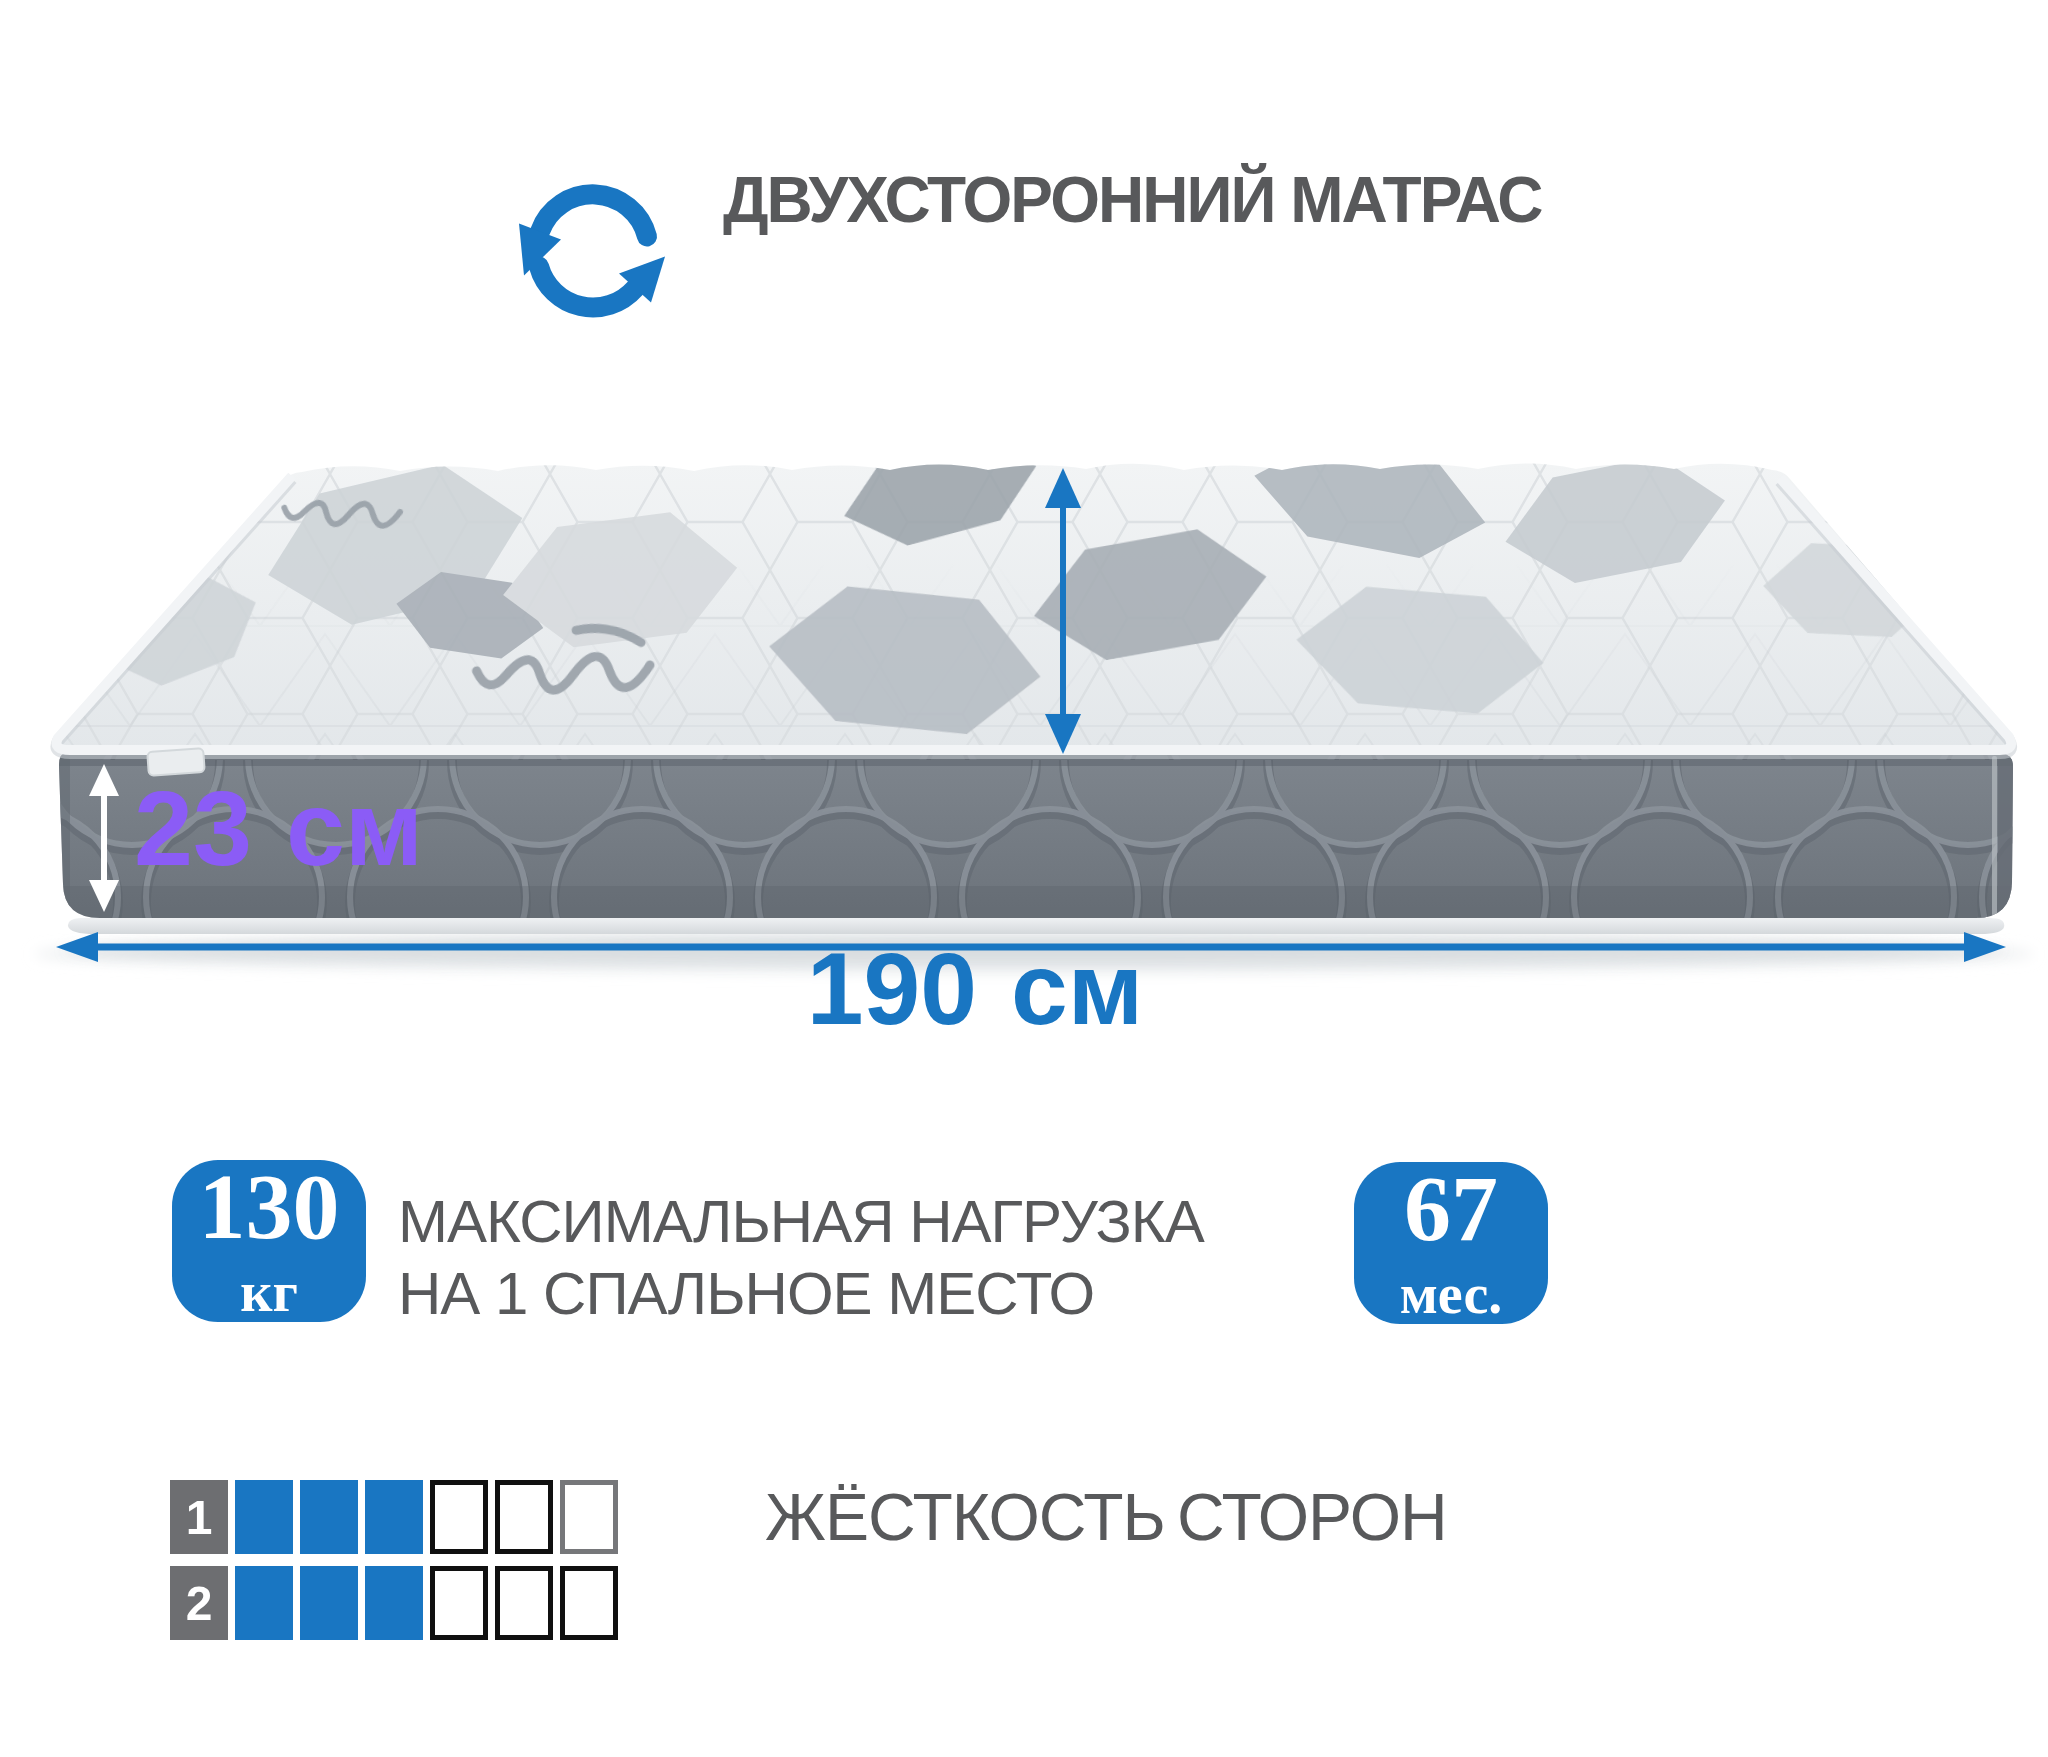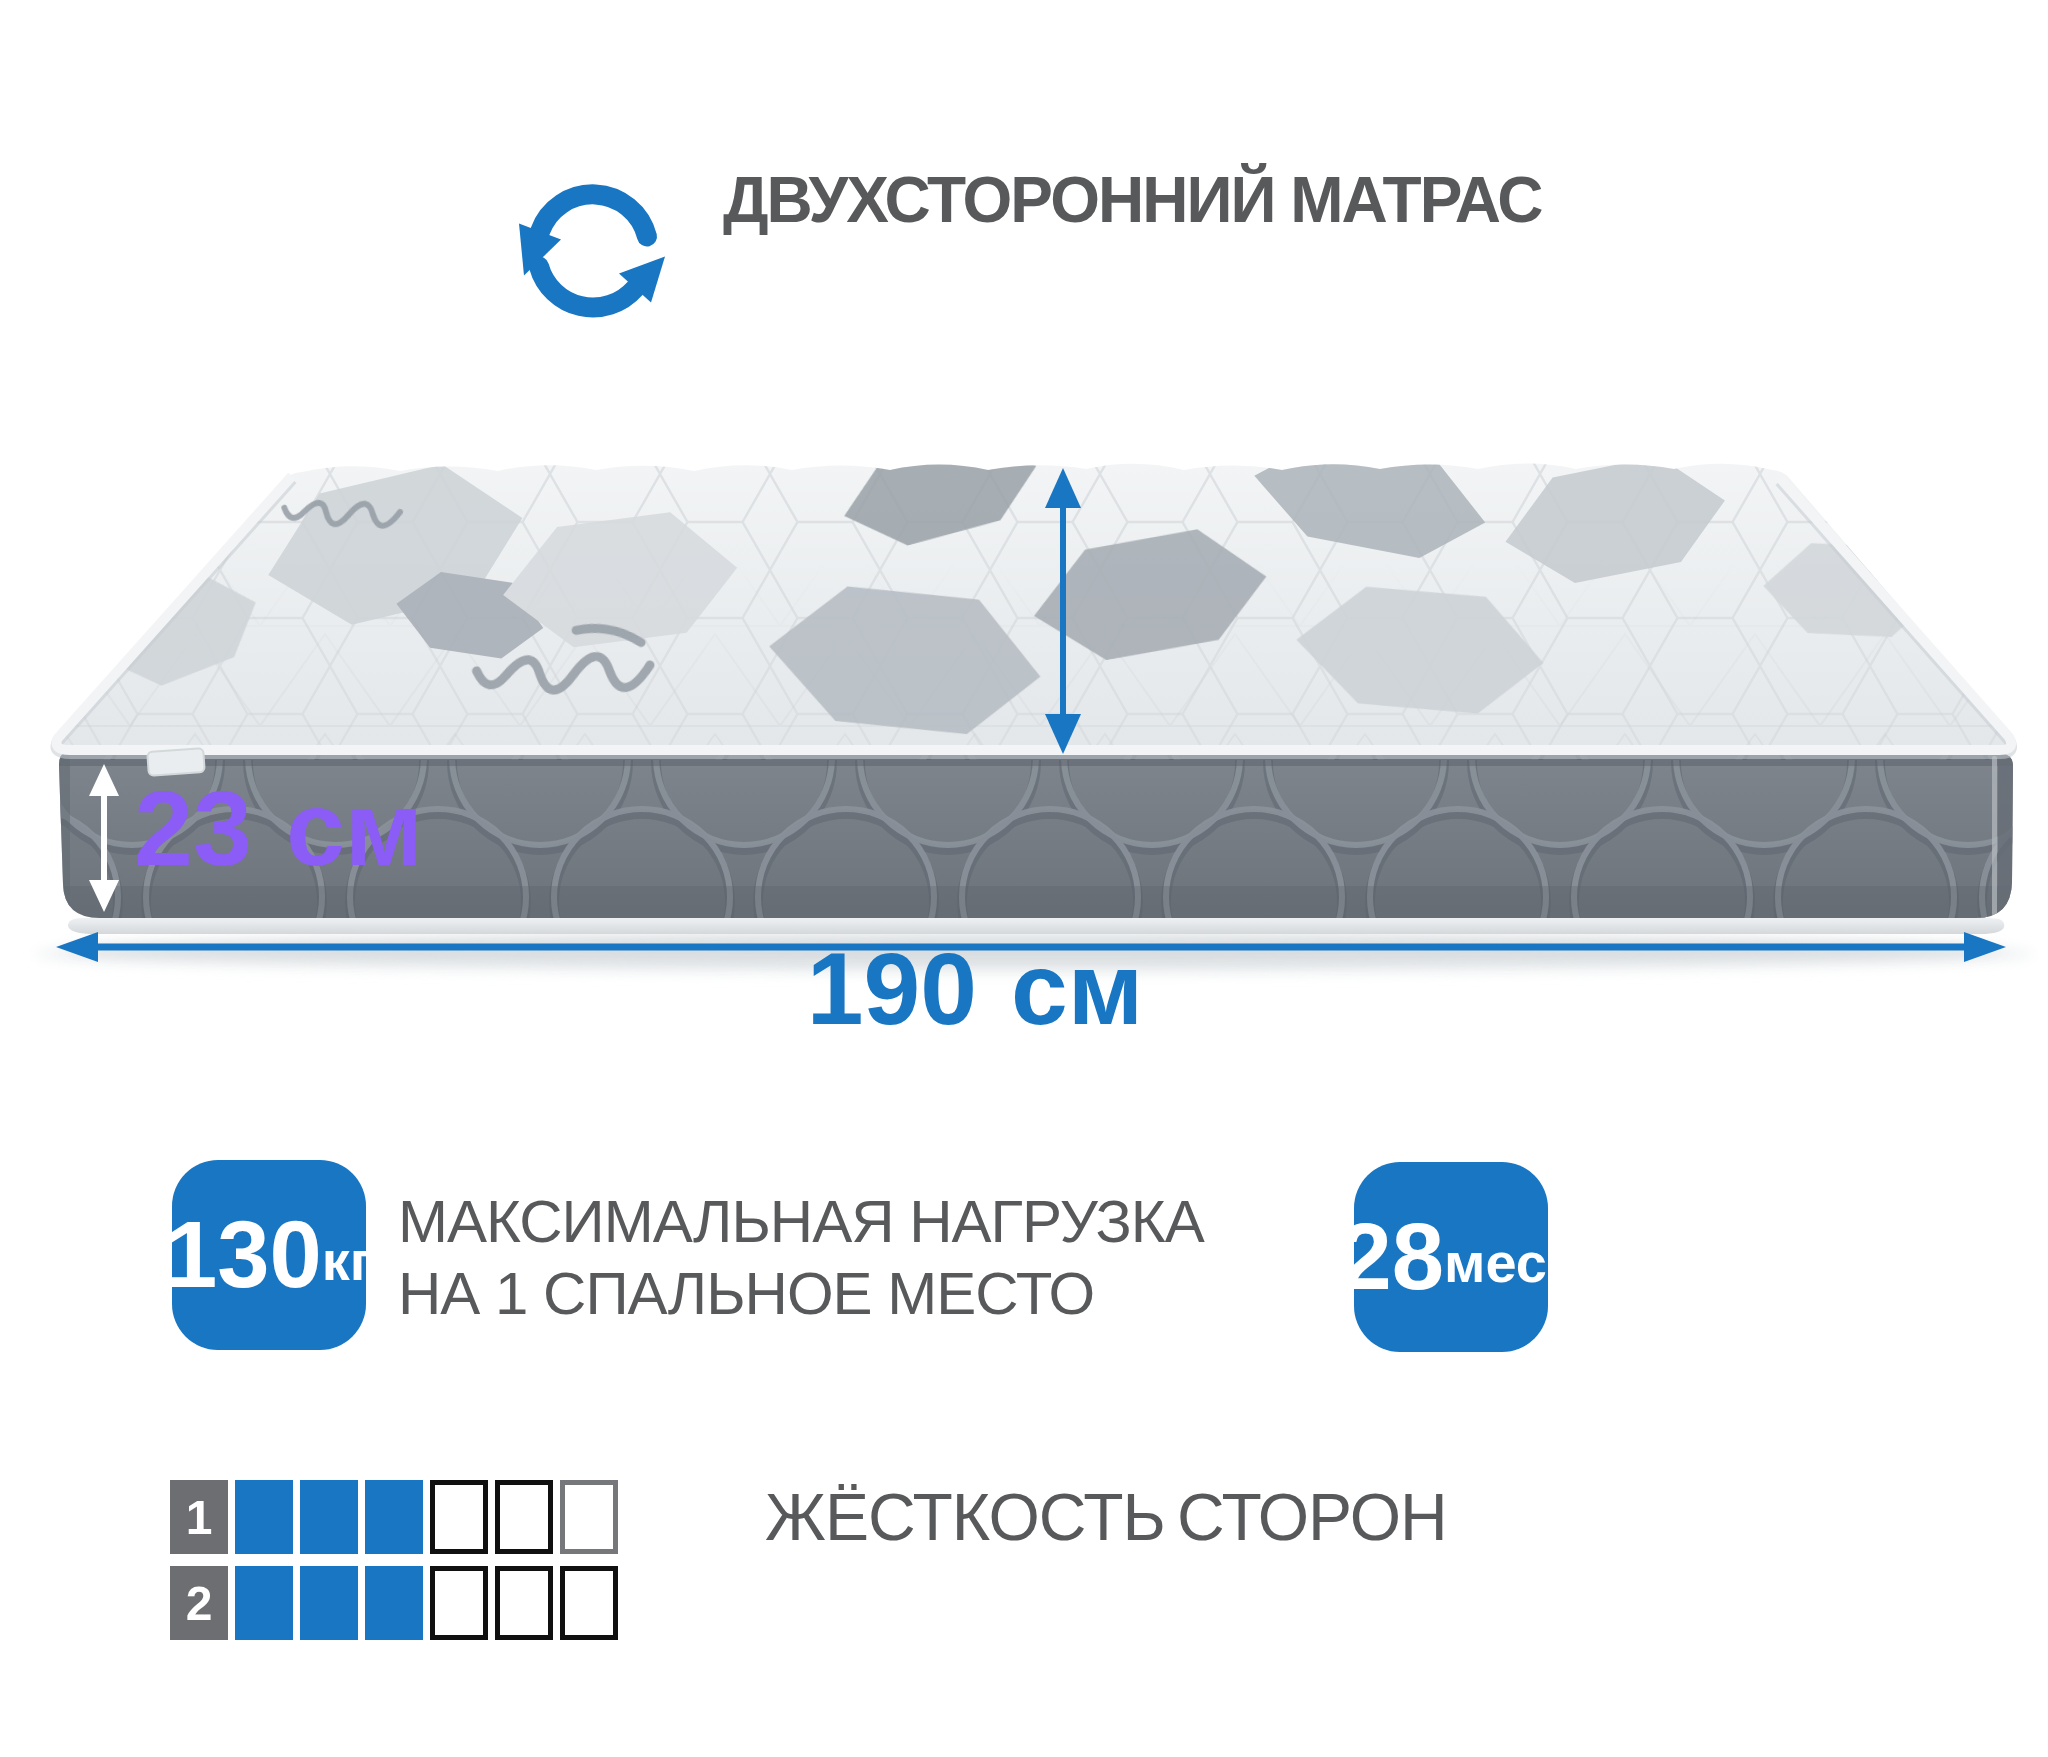--- a/index.html
+++ b/index.html
@@ -16,22 +16,22 @@
   
   .dim-label{line-height:1;font-weight:bold;white-space:nowrap;}
   .dim-80{left:1002px;top:540px;font-size:100px;color:var(--accent);}
   .dim-23{left:134px;top:775px;font-size:106px;color:#8b5cf6;}
   .dim-190{left:0;top:938px;width:2048px;text-align:center;font-size:102px;color:var(--accent);transform:translateX(-49px);}
   .dim-label .unit{margin-left:34px;}
   .arrow-80{left:1028px;top:466px;width:70px;height:290px;color:var(--accent);}
   .arrow-23{left:80px;top:762px;width:48px;height:152px;color:#ffffff;}
   .arrow-190{left:50px;top:928px;width:1962px;height:38px;color:var(--accent);}
   
-  .badge{width:194px;height:190px;border-radius:46px;background:var(--accent);color:#fff;
-    display:flex;flex-direction:row;align-items:center;justify-content:center;}
+  .badge{width:194px;height:162px;border-radius:46px;background:var(--accent);color:#fff;
+    display:flex;flex-direction:column;align-items:center;justify-content:center;font-family:Liberation Serif, serif;}
   .badge .bval{font-size:94px;font-weight:bold;line-height:.95;}
   .badge .bunit{font-size:56px;font-weight:bold;line-height:1;margin-top:12px;}
   .badge-load{left:172px;top:1160px;}
   .badge-warranty{left:1354px;top:1162px;}
   .badge-label{color:var(--text-gray);font-size:60px;line-height:72px;letter-spacing:-1px;white-space:nowrap;}
   .label-load{left:398px;top:1186px;}
   .label-warranty{left:1582px;top:1221px;line-height:1;}
   
   .firmness-rows{left:170px;top:1480px;display:flex;flex-direction:column;gap:12px;}
   .scale-row{display:flex;gap:7px;}
@@ -196,21 +196,21 @@
   <div class="abs badge badge-load">
     <div class="bval">130</div>
     <div class="bunit">кг</div>
   </div>
   <div class="abs badge-label label-load">
     <div>МАКСИМАЛЬНАЯ НАГРУЗКА</div>
     <div>НА 1 СПАЛЬНОЕ МЕСТО</div>
   </div>
 
   <div class="abs badge badge-warranty">
-    <div class="bval">28</div>
+    <div class="bval">67</div>
     <div class="bunit">мес.</div>
   </div>
 
   <div class="abs firmness-rows" id="firmness-rows">
       <div class="scale-row">
         <div class="sq label">1</div>
         <div class="sq filled"></div>
         <div class="sq filled"></div>
         <div class="sq filled"></div>
         <div class="sq empty"></div>

